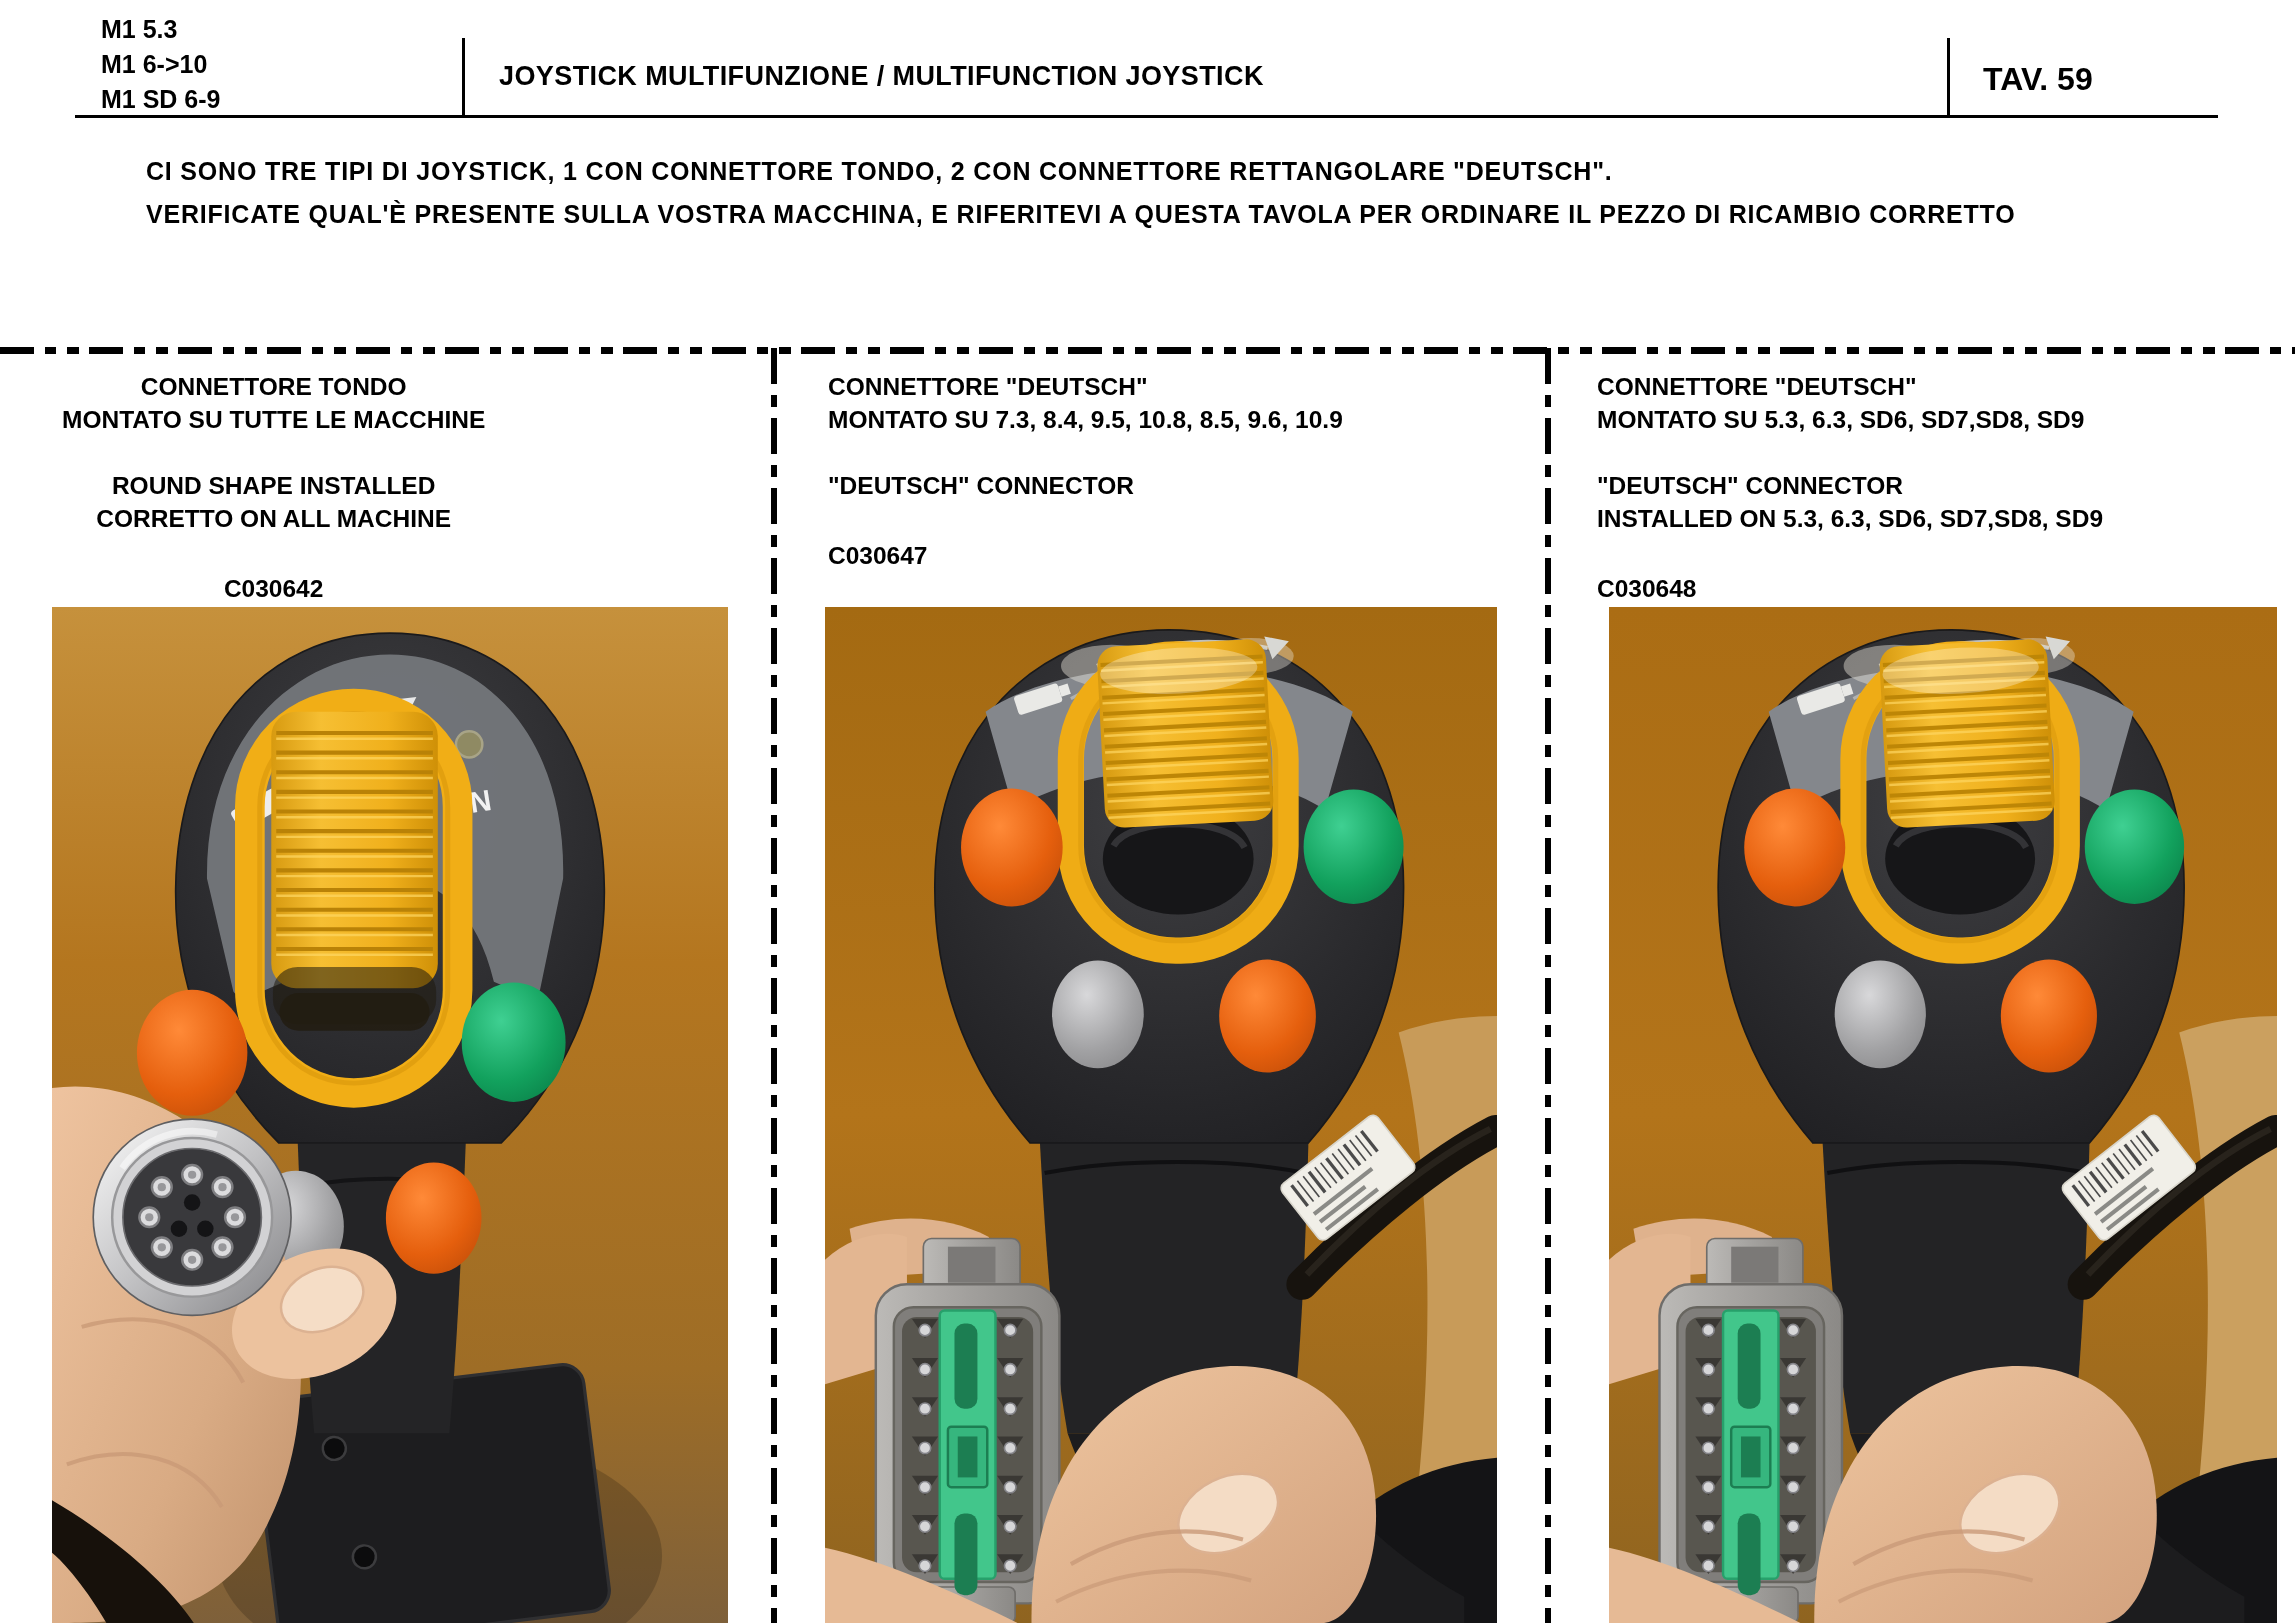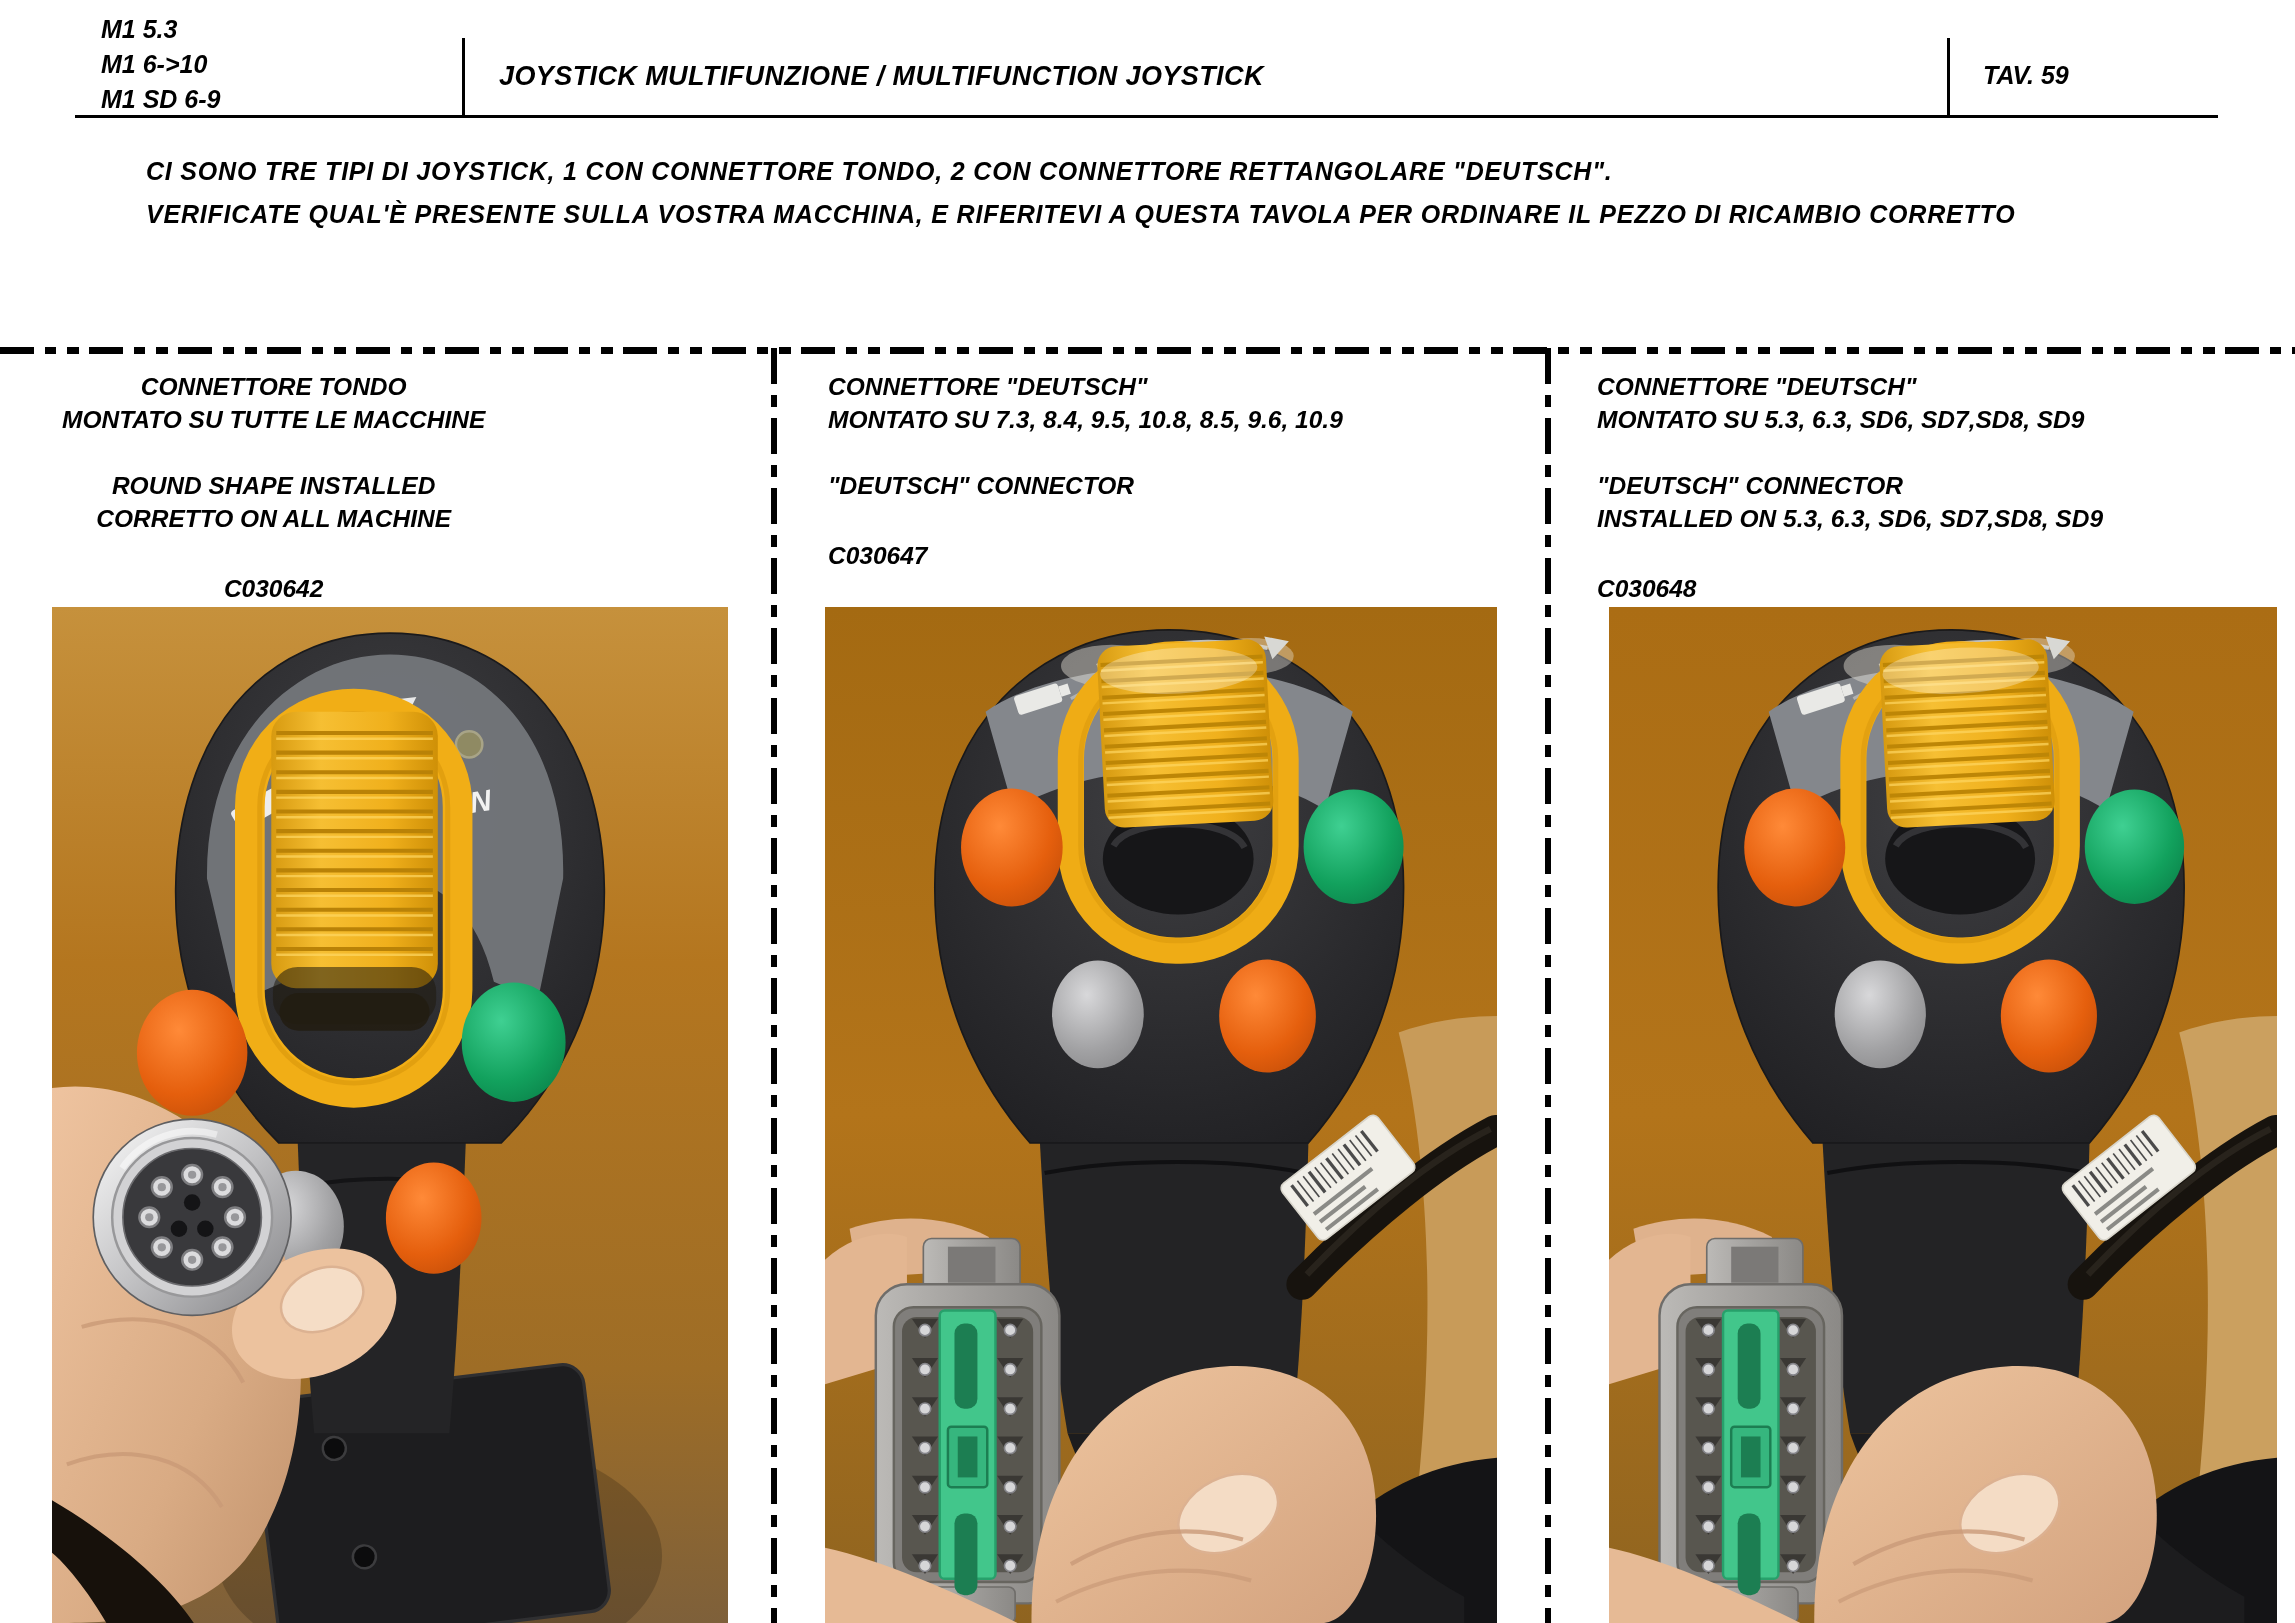--- a/index.html
+++ b/index.html
@@ -1,24 +1,24 @@
 <!DOCTYPE html>
 <html style="font-size:13px"><head>
 <meta charset="utf-8">
 <style>
   html,body{margin:0;padding:0;background:#ffffff;}
   .page{position:relative;width:2295px;height:1623px;background:#fff;overflow:hidden;
-        font-family:"Liberation Sans",sans-serif;font-weight:bold;color:#000;font-style:italic;}
+        font-family:"Liberation Sans",sans-serif;font-weight:bold;color:#000;}
   .abs{position:absolute;}
   .models{left:101px;top:11.5px;font-size:25px;line-height:35px;white-space:nowrap;}
   .vline{width:2.5px;background:#000;}
   .v1{left:462px;top:38px;height:78px;}
   .v2{left:1947px;top:38px;height:78px;}
   .title{left:499px;top:61px;font-size:27px;letter-spacing:0.4px;white-space:nowrap;text-align:center;}
-  .tav{left:1983px;top:61px;font-size:25px;white-space:nowrap;}
+  .tav{left:1983px;top:61px;font-size:32px;white-space:nowrap;}
   .hrule{left:75px;top:115px;width:2143px;height:3.3px;background:#000;}
   .intro{font-size:25px;line-height:35px;letter-spacing:0.8px;white-space:nowrap;}
   .intro .line{display:block;margin-top:8px;}
   .it-block{left:146px;top:146px;}
   .en-block{left:146px;top:255px;}
   .hdash{left:0;top:347px;width:2295px;height:7.4px;
     background-image:repeating-linear-gradient(90deg,#000 0 34px,transparent 34px 45px,#000 45px 56px,transparent 56px 67px,#000 67px 79px,transparent 79px 89px);}
   .vdash{top:348px;height:1275px;width:5.7px;
     background-image:repeating-linear-gradient(180deg,#000 0 36px,transparent 36px 47px,#000 47px 59px,transparent 59px 70px);}
   .vd1{left:771px;}

